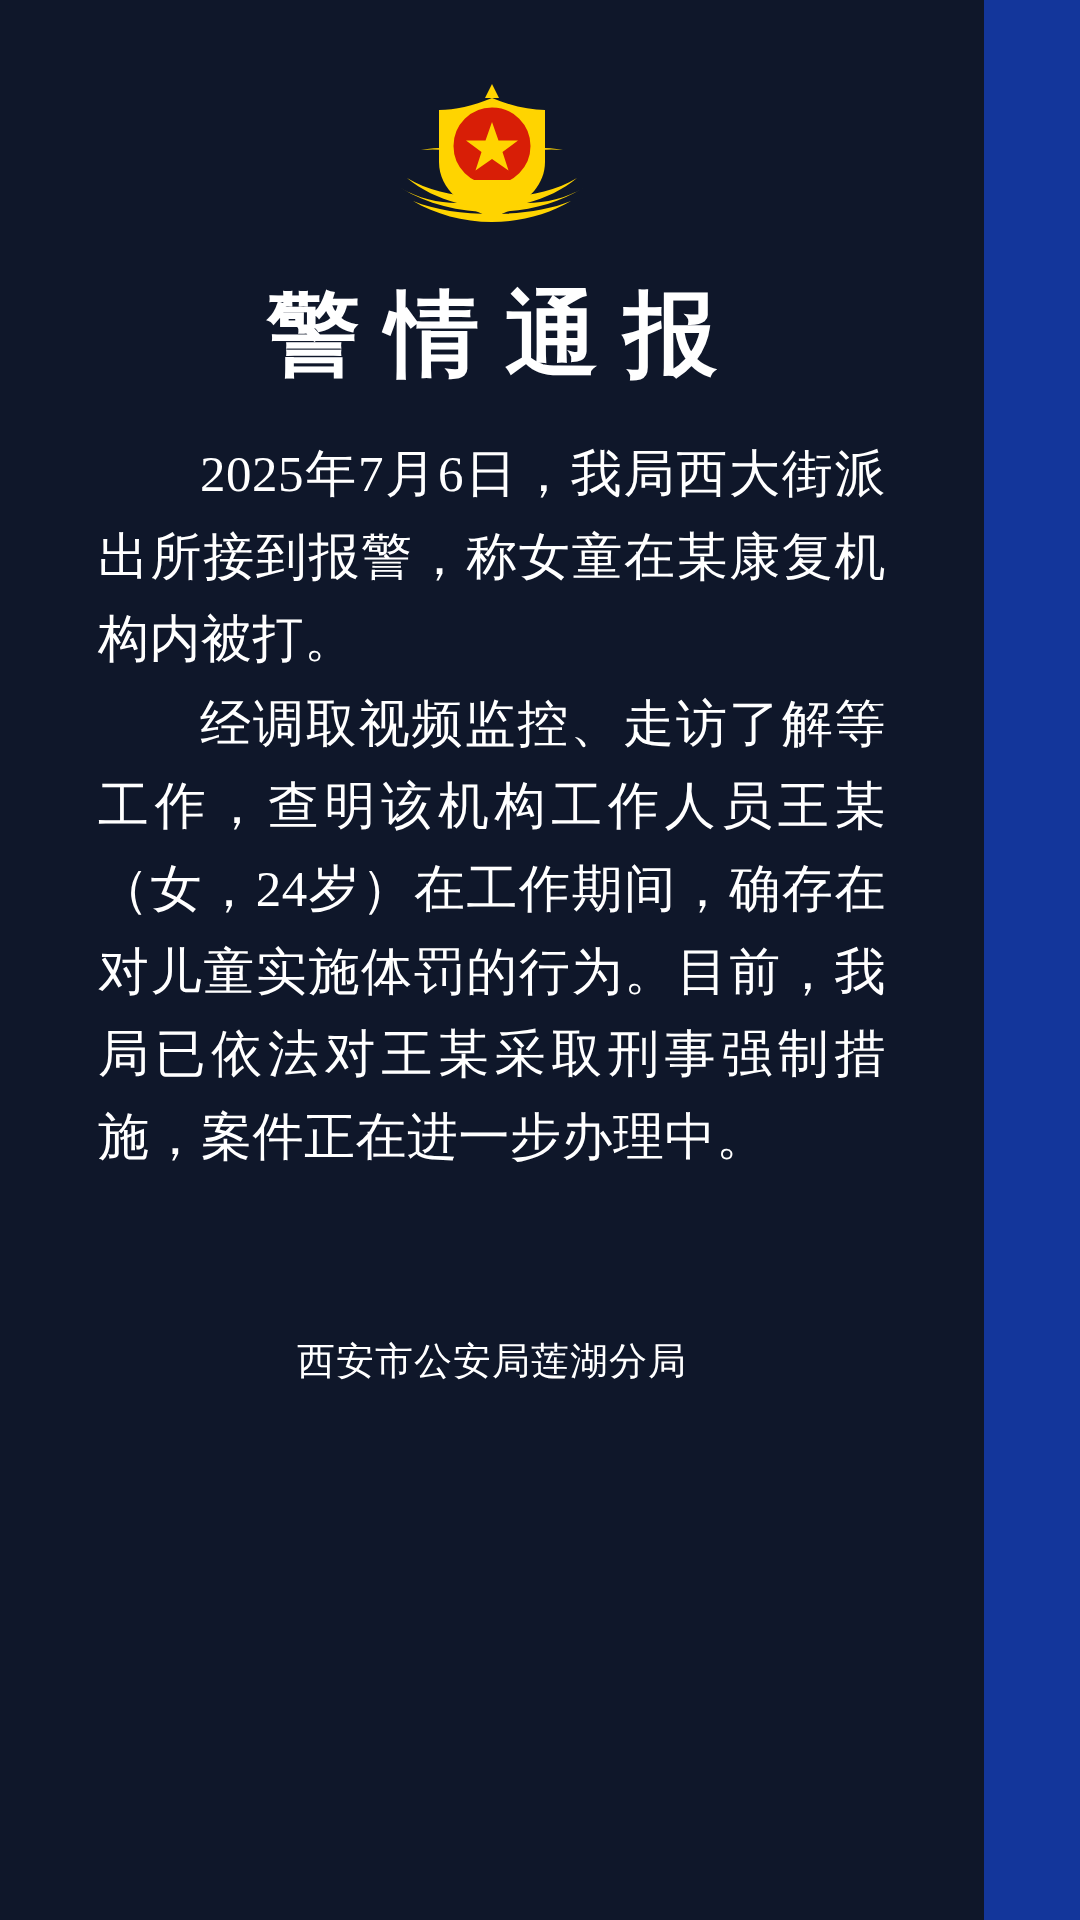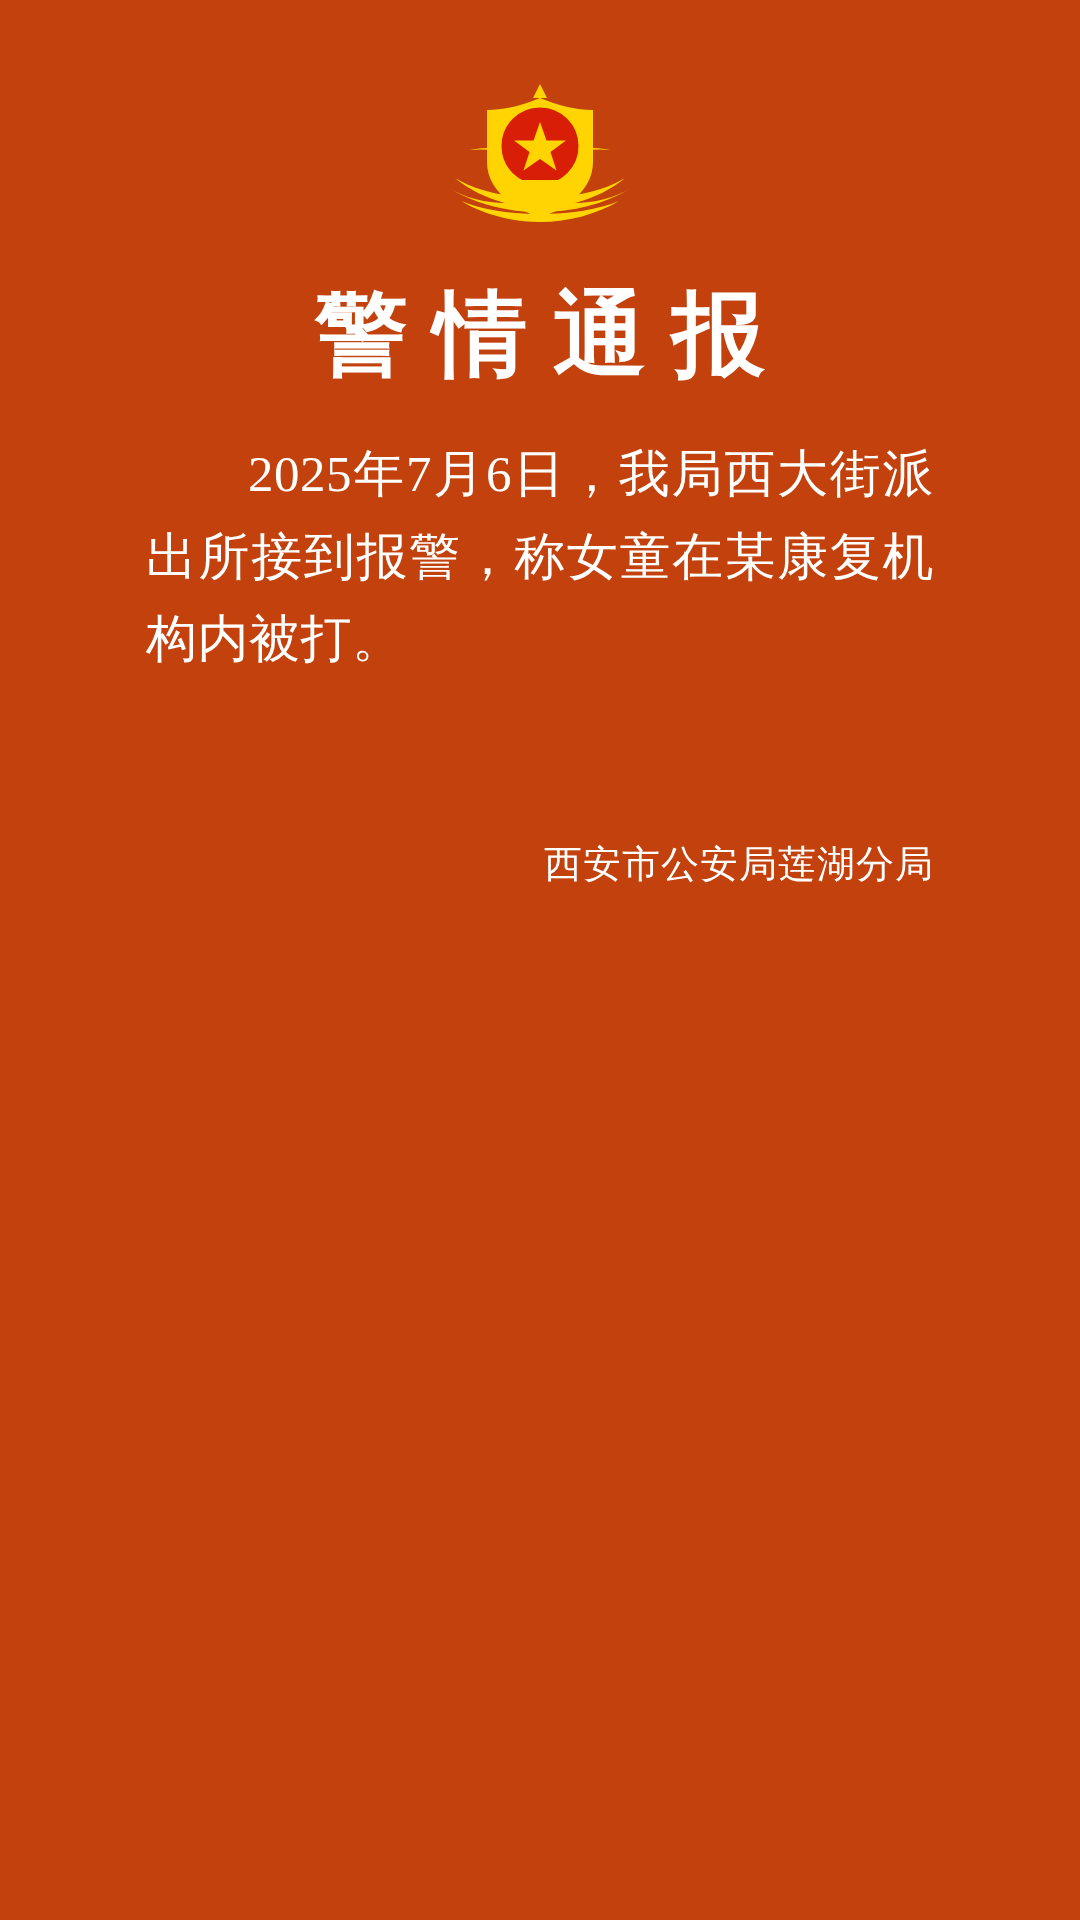--- a/index.html
+++ b/index.html
@@ -9,23 +9,23 @@
   }
   body {
     width: 1080px;
     height: 1920px;
     overflow: hidden;
     font-family: "Liberation Serif", "DejaVu Serif", serif;
     color: #ffffff;
     position: relative;
   }
   .page {
-    width: 1080px;
+    width: 984px;
     height: 1920px;
-    background: #c2410c;
+    background: #0f172a;
     box-sizing: border-box;
     position: relative;
   }
   
   .emblem-wrap {
     width: 100%;
     padding-top: 62px;
     display: flex;
     justify-content: center;
     align-items: flex-start;
@@ -67,21 +67,21 @@
 
   
   .sign-block {
     margin: 150px auto 0 auto;
     width: 788px;
     text-align: center;
     font-size: 38px;
     line-height: 1.75;
     color: #ffffff;
   }
-  .sign-line { display: block; text-align: right; }
+  .sign-line { display: block; }
   .sign-org { letter-spacing: 1px; }
   .sign-date { letter-spacing: 0.5px; }
 </style>
 </head>
 <body>
 
 <div class="page">
 
   <div class="emblem-wrap">
     <div class="emblem">
@@ -111,19 +111,20 @@
 
         <path d="M105 22 L112 36 L98 36 Z" fill="#ffd400"></path>
       </svg>
     </div>
   </div>
 
   <div class="title">警情通报</div>
 
   <div class="body-block">
     <p>2025年7月6日，我局西大街派出所接到报警，称女童在某康复机构内被打。</p>
+    <p>经调取视频监控、走访了解等工作，查明该机构工作人员王某（女，24岁）在工作期间，确存在对儿童实施体罚的行为。目前，我局已依法对王某采取刑事强制措施，案件正在进一步办理中。</p>
   </div>
 
   <div class="sign-block">
     <span class="sign-line sign-org">西安市公安局莲湖分局</span>
   </div>
 
 </div>
 
 </body></html>

